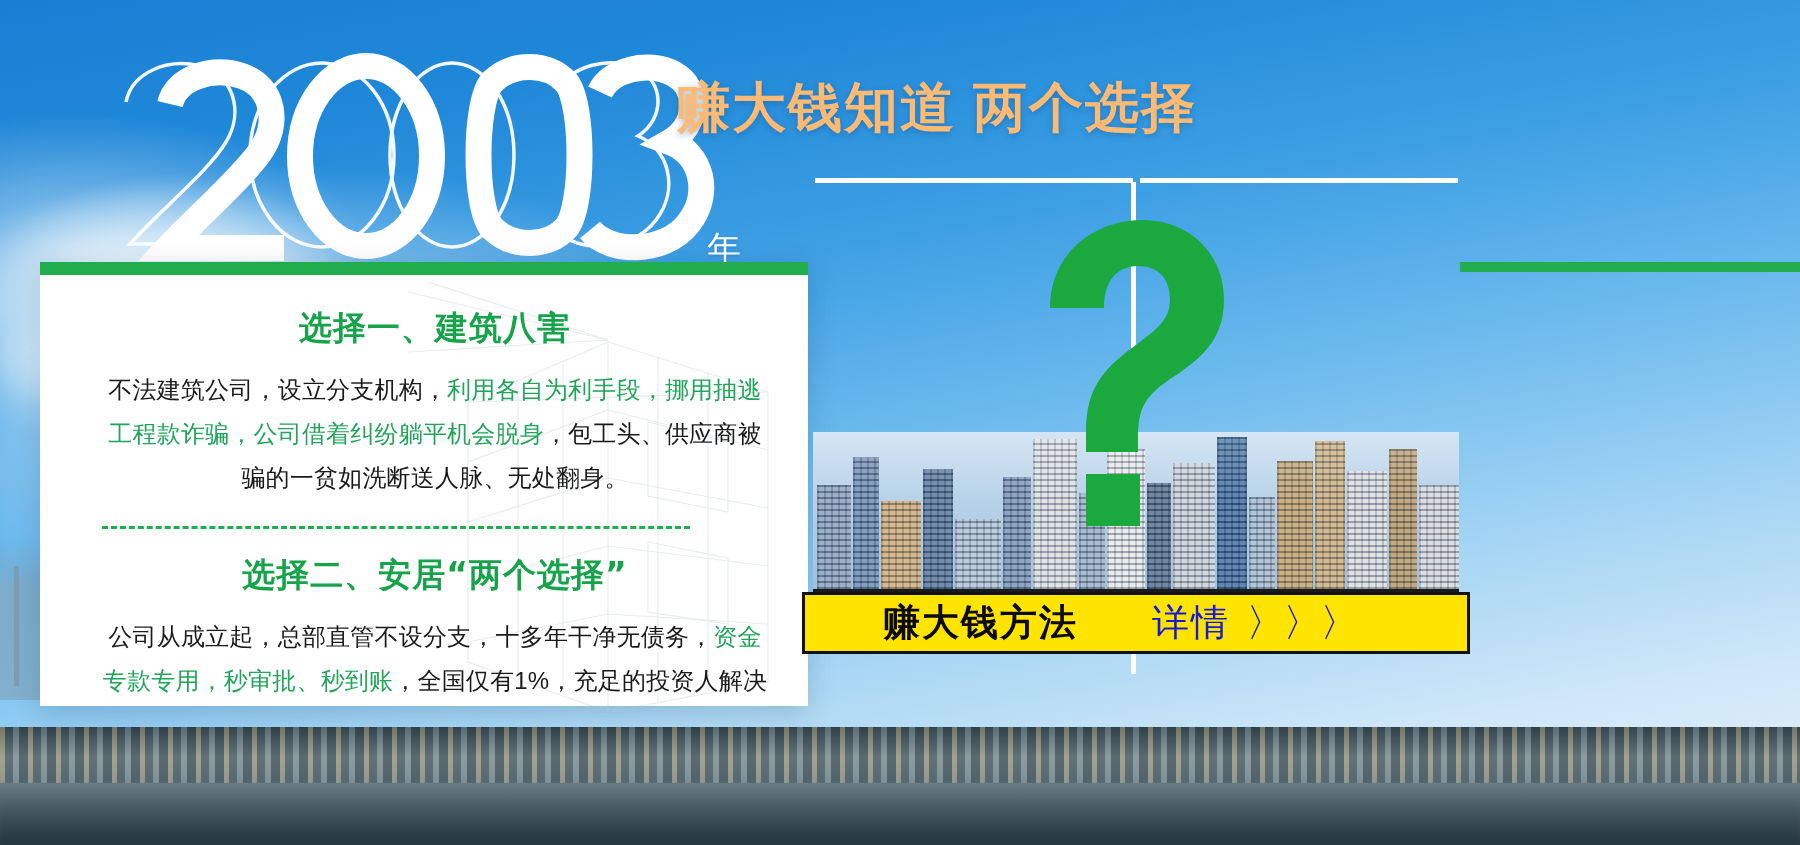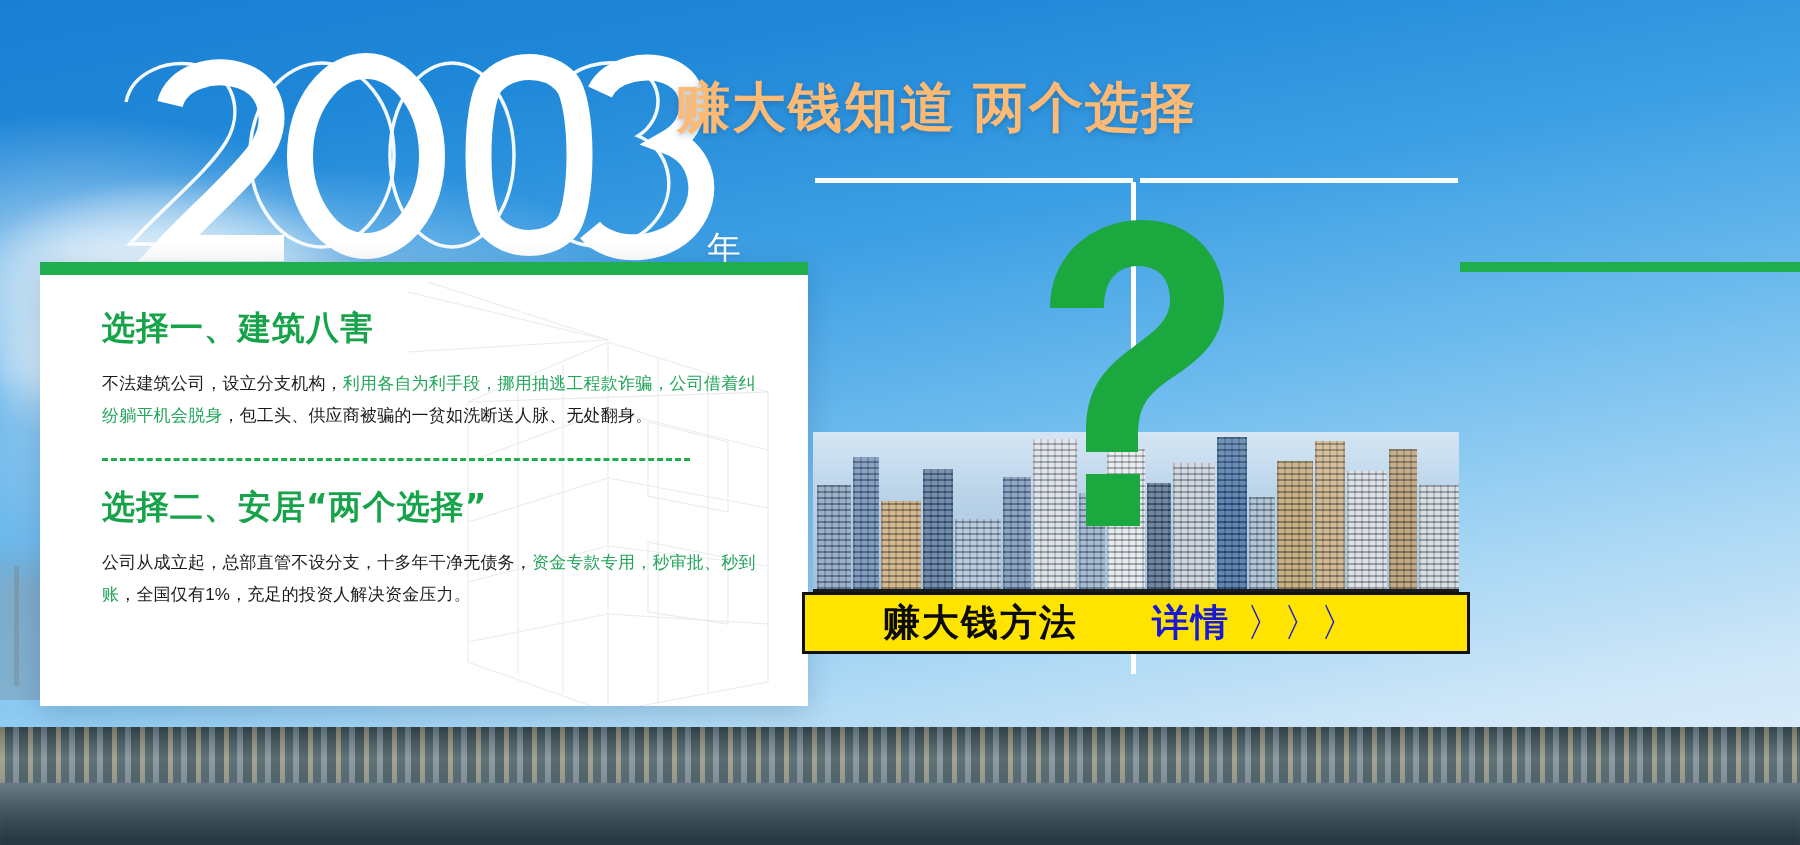--- a/index.html
+++ b/index.html
@@ -153,21 +153,21 @@
   }
   .cta-main {
     margin-left: 64px;
     color: #0a0a0a;
     font-size: 37px; font-weight: 700; letter-spacing: 2px;
     font-family: "DejaVu Sans", "Liberation Sans", sans-serif;
   }
   .cta-sub {
     margin-left: 74px;
     color: #1818d8;
-    font-size: 37px; font-weight: 700; letter-spacing: 2px;
+    font-size: 37px; font-weight: 400; letter-spacing: 2px;
     font-family: "DejaVu Sans", "Liberation Sans", sans-serif;
   }
   .cta-arrows {
     margin-left: 16px;
     color: #1818d8;
     font-size: 39px; font-weight: 400; letter-spacing: -2px;
     font-family: "DejaVu Sans", "Liberation Sans", sans-serif;
   }
 
   
@@ -191,33 +191,34 @@
   .blueprint {
     position: absolute; right: -40px; top: 20px; width: 440px; height: 430px;
     opacity: 0.5;
     pointer-events: none;
   }
   .blueprint svg { width: 100%; height: 100%; }
 
   .card-inner {
     position: relative; z-index: 2;
     padding: 44px 40px 0 62px;
+    text-align: center;
   }
   .sec-title {
     color: #16a34a;
     font-size: 33px;
     font-weight: 700;
     letter-spacing: 1px;
     margin-bottom: 17px;
     font-family: "DejaVu Sans", "Liberation Sans", sans-serif;
   }
   .sec-body {
     color: #1a1a1a;
-    font-size: 17px;
-    line-height: 32px;
+    font-size: 24px;
+    line-height: 44px;
     letter-spacing: 0.2px;
     max-width: 678px;
   }
   .sec-body .hl { color: #22a55a; }
 
   .dash-div {
     margin: 26px 0 24px 0;
     width: 588px; height: 0;
     border-top: 3px dashed #1fad4e;
   }

